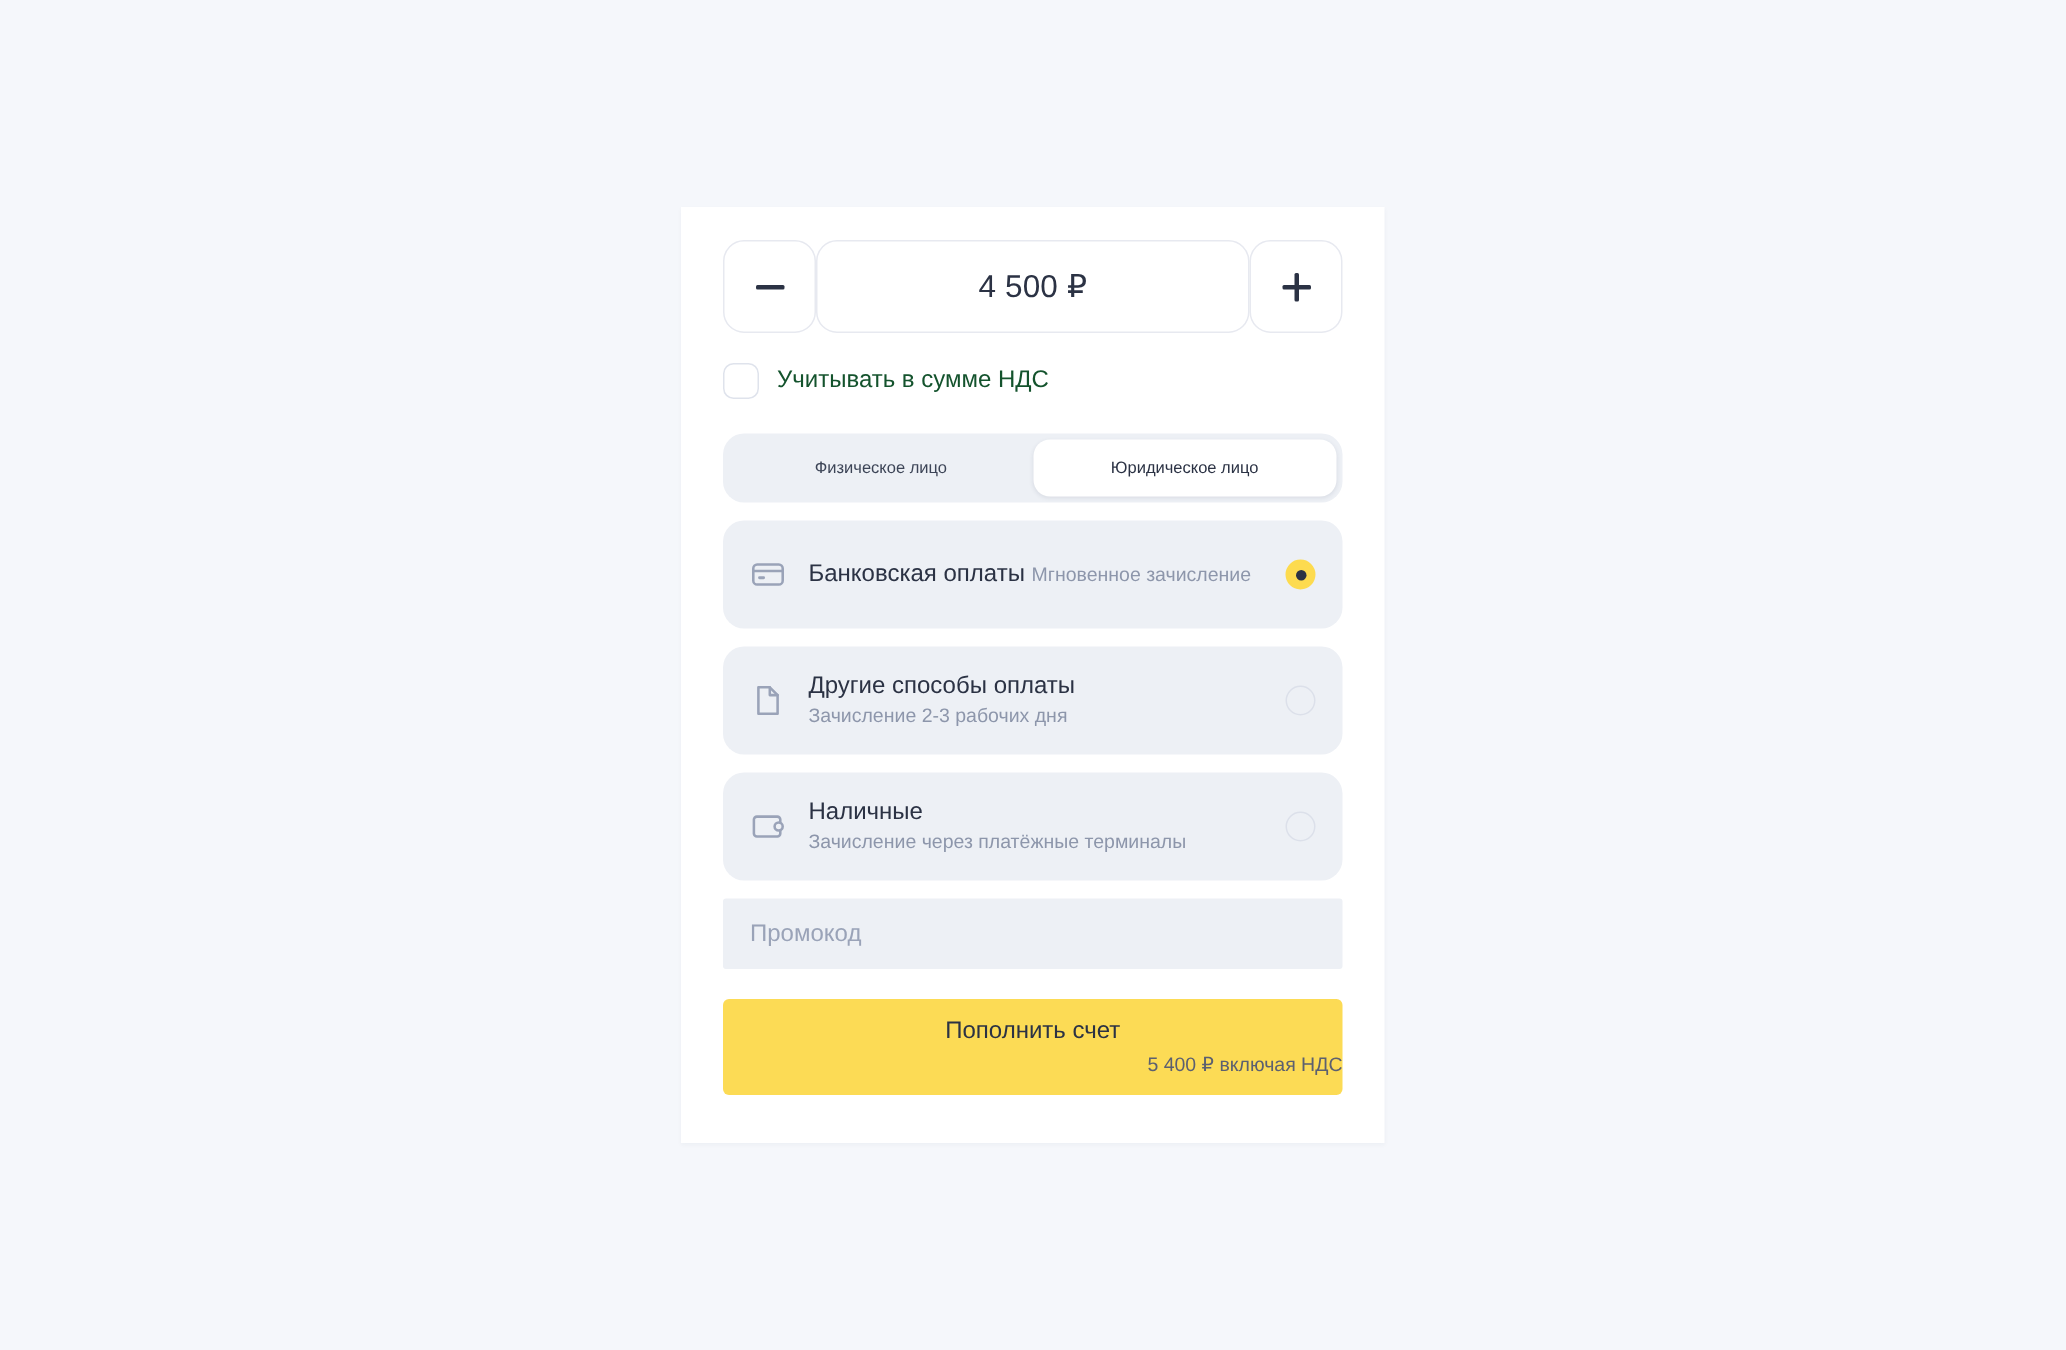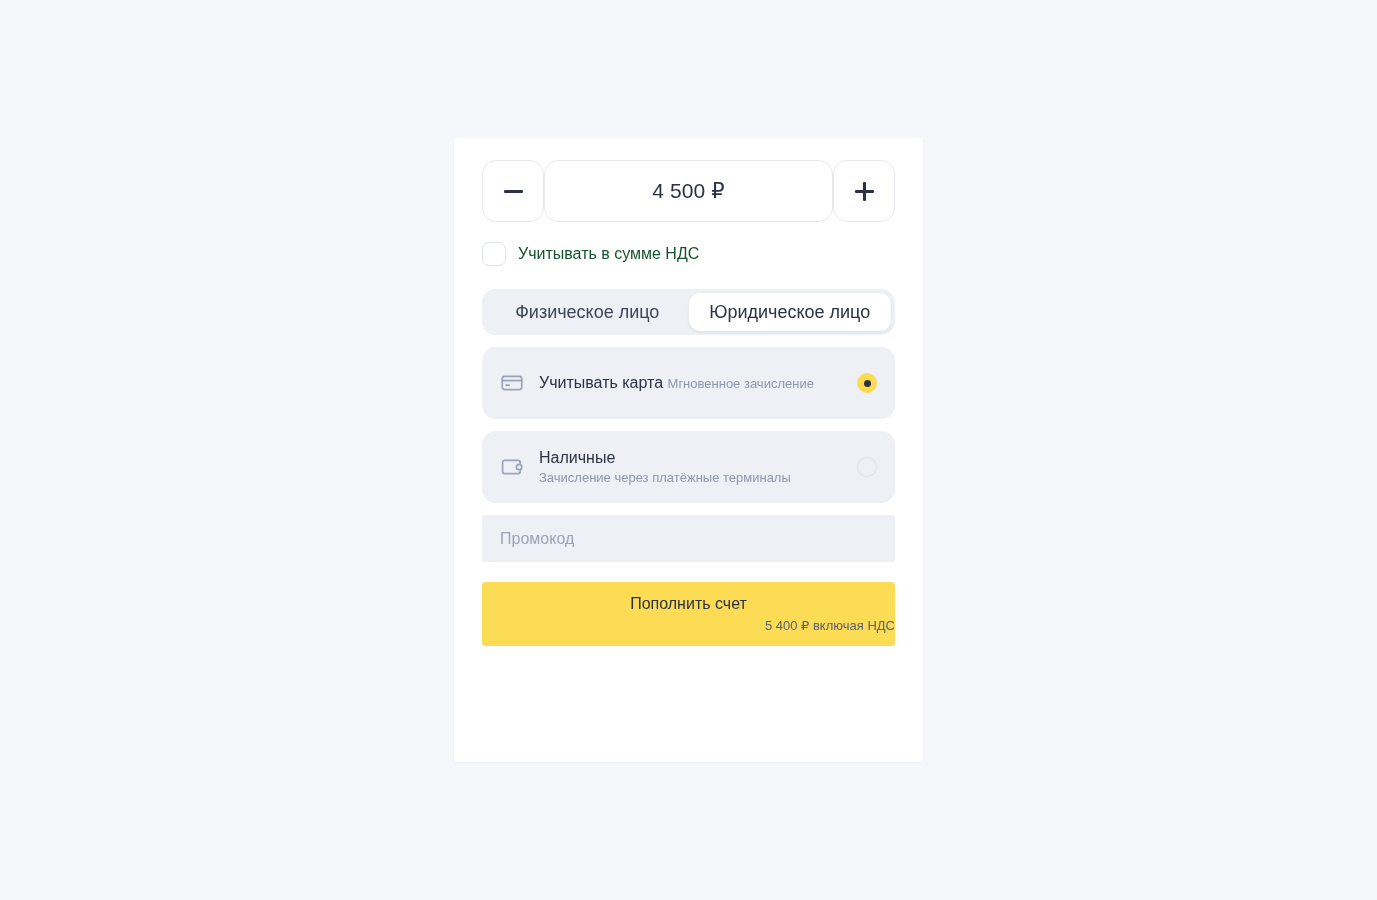--- a/index.html
+++ b/index.html
@@ -131,21 +131,21 @@
 
   .tab {
     flex: 1 1 50%;
     display: flex;
     align-items: center;
     justify-content: center;
     border: none;
     background: transparent;
     border-radius: 11px;
     font-family: "Liberation Sans", "DejaVu Sans", sans-serif;
-    font-size: 18px;
+    font-size: 11px;
     color: #3D4557;
     cursor: pointer;
   }
   .tab.active {
     background: #FFFFFF;
     color: #2B3244;
     box-shadow: 0 1px 3px rgba(40, 50, 80, 0.10);
   }
 
   
@@ -291,28 +291,43 @@
 
     <div class="method">
       <span class="m-icon">
         <svg width="24" height="24" viewBox="0 0 24 24" fill="none" stroke="currentColor" stroke-width="1.7">
           <rect x="2.2" y="5.3" width="19.6" height="13.4" rx="2.6"></rect>
           <line x1="2.2" y1="9.6" x2="21.8" y2="9.6"></line>
           <rect x="5.4" y="13.2" width="4.6" height="1.9" rx="0.9" fill="currentColor" stroke="none"></rect>
         </svg>
       </span>
       <span class="m-text">
-        <span class="m-title">Учитывать карта</span>
+        <span class="m-title">Банковская оплаты</span>
         <span class="m-sub">Мгновенное зачисление</span>
       </span>
       <button class="radio selected">
         <span class="radio-dot"></span>
       </button>
     </div>
 
+    <div class="method">
+      <span class="m-icon">
+        <svg width="24" height="24" viewBox="0 0 24 24" fill="none" stroke="currentColor" stroke-width="1.7" stroke-linejoin="round" stroke-linecap="round">
+          <path d="M5.6 3.2h7.6l5.2 5.2v12.4H5.6z"></path>
+          <path d="M13.2 3.2v5.2h5.2"></path>
+        </svg>
+      </span>
+      <span class="m-text">
+        <span class="m-title">Другие способы оплаты</span>
+        <span class="m-sub">Зачисление 2-3 рабочих дня</span>
+      </span>
+      <button class="radio">
+        <span class="radio-dot"></span>
+      </button>
+    </div>
 
     <div class="method">
       <span class="m-icon">
         <svg width="24" height="24" viewBox="0 0 24 24" fill="none" stroke="currentColor" stroke-width="1.7" stroke-linejoin="round" stroke-linecap="round">
           <path d="M20.2 9.3V7.4a2 2 0 0 0-2-2H4.6a2 2 0 0 0-2 2v9.2a2 2 0 0 0 2 2h13.6a2 2 0 0 0 2-2v-1.9"></path>
           <circle cx="19.1" cy="12" r="2.7"></circle>
         </svg>
       </span>
       <span class="m-text">
         <span class="m-title">Наличные</span>

